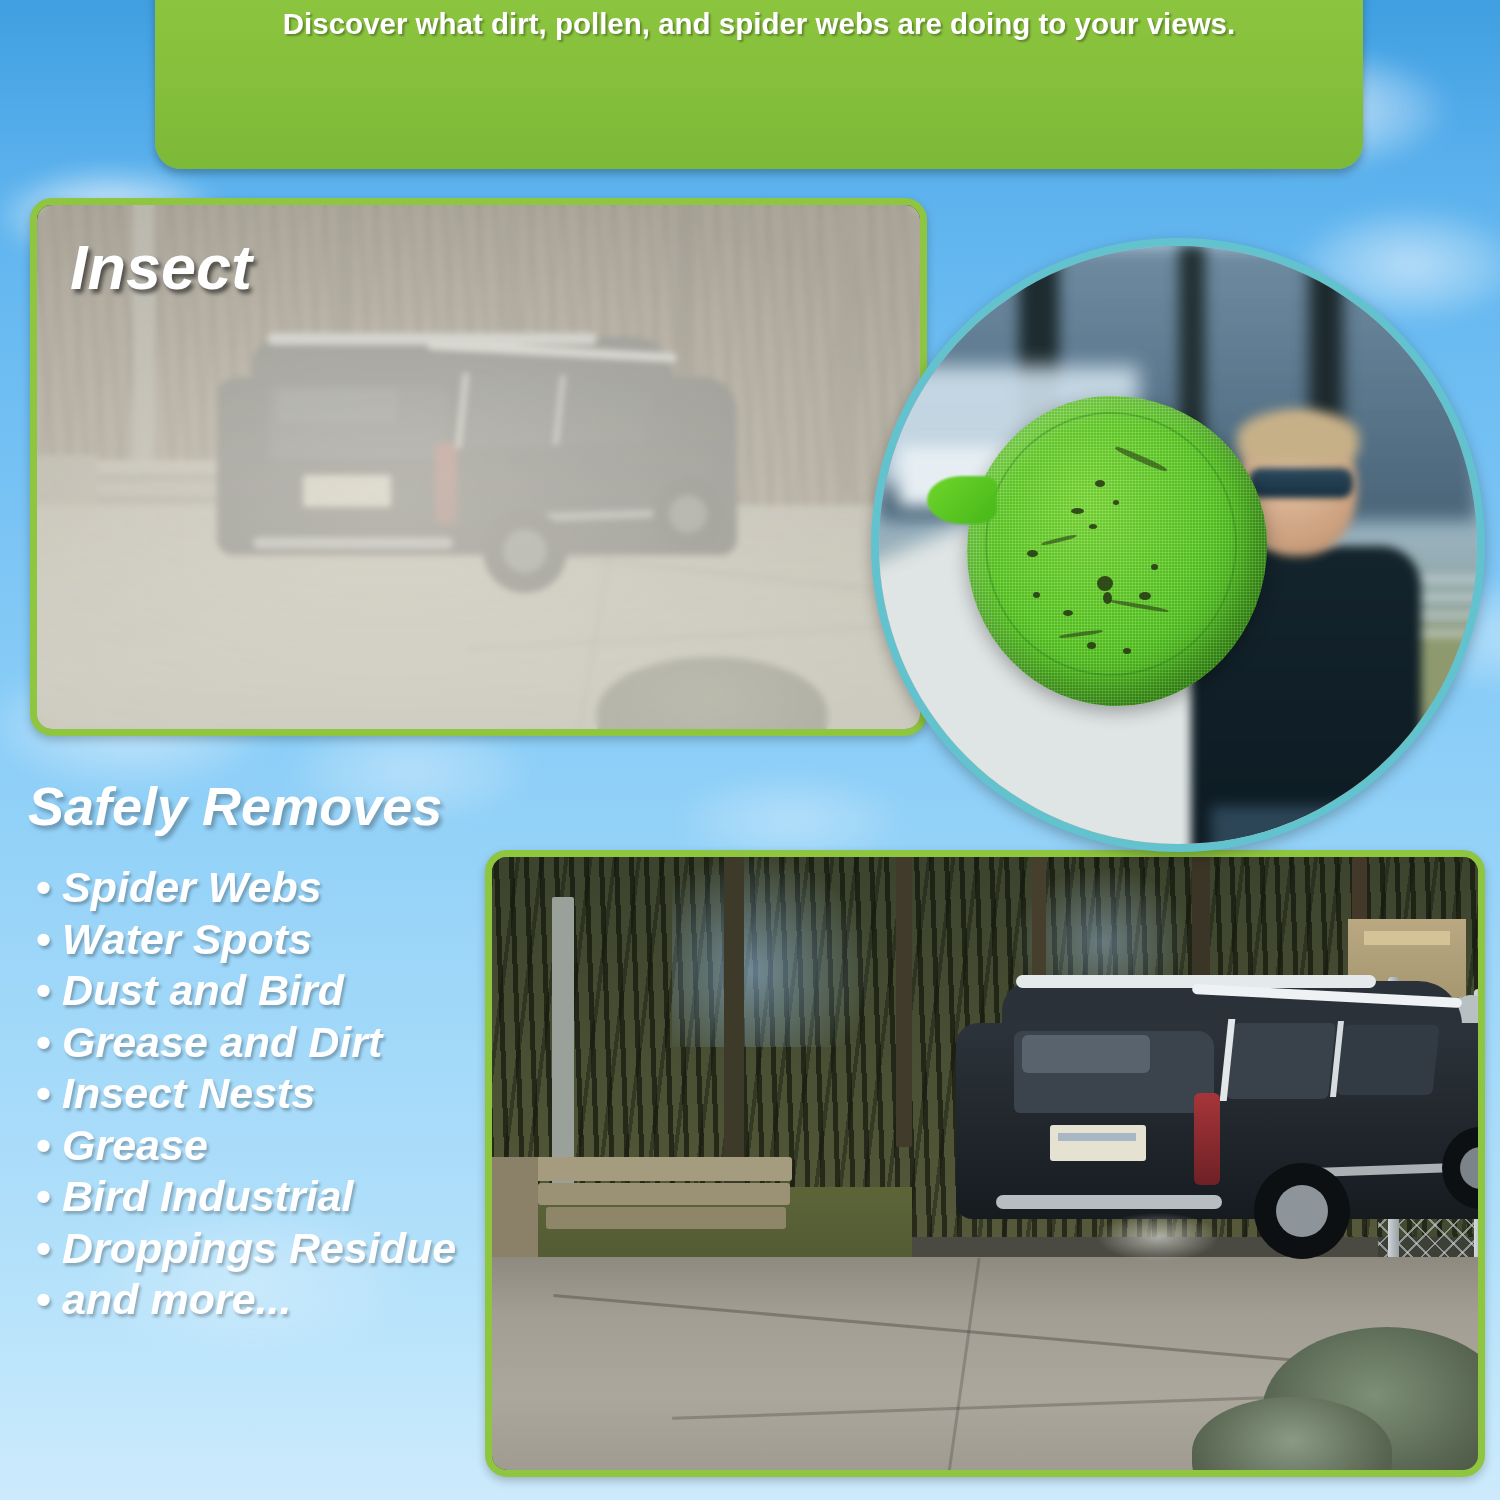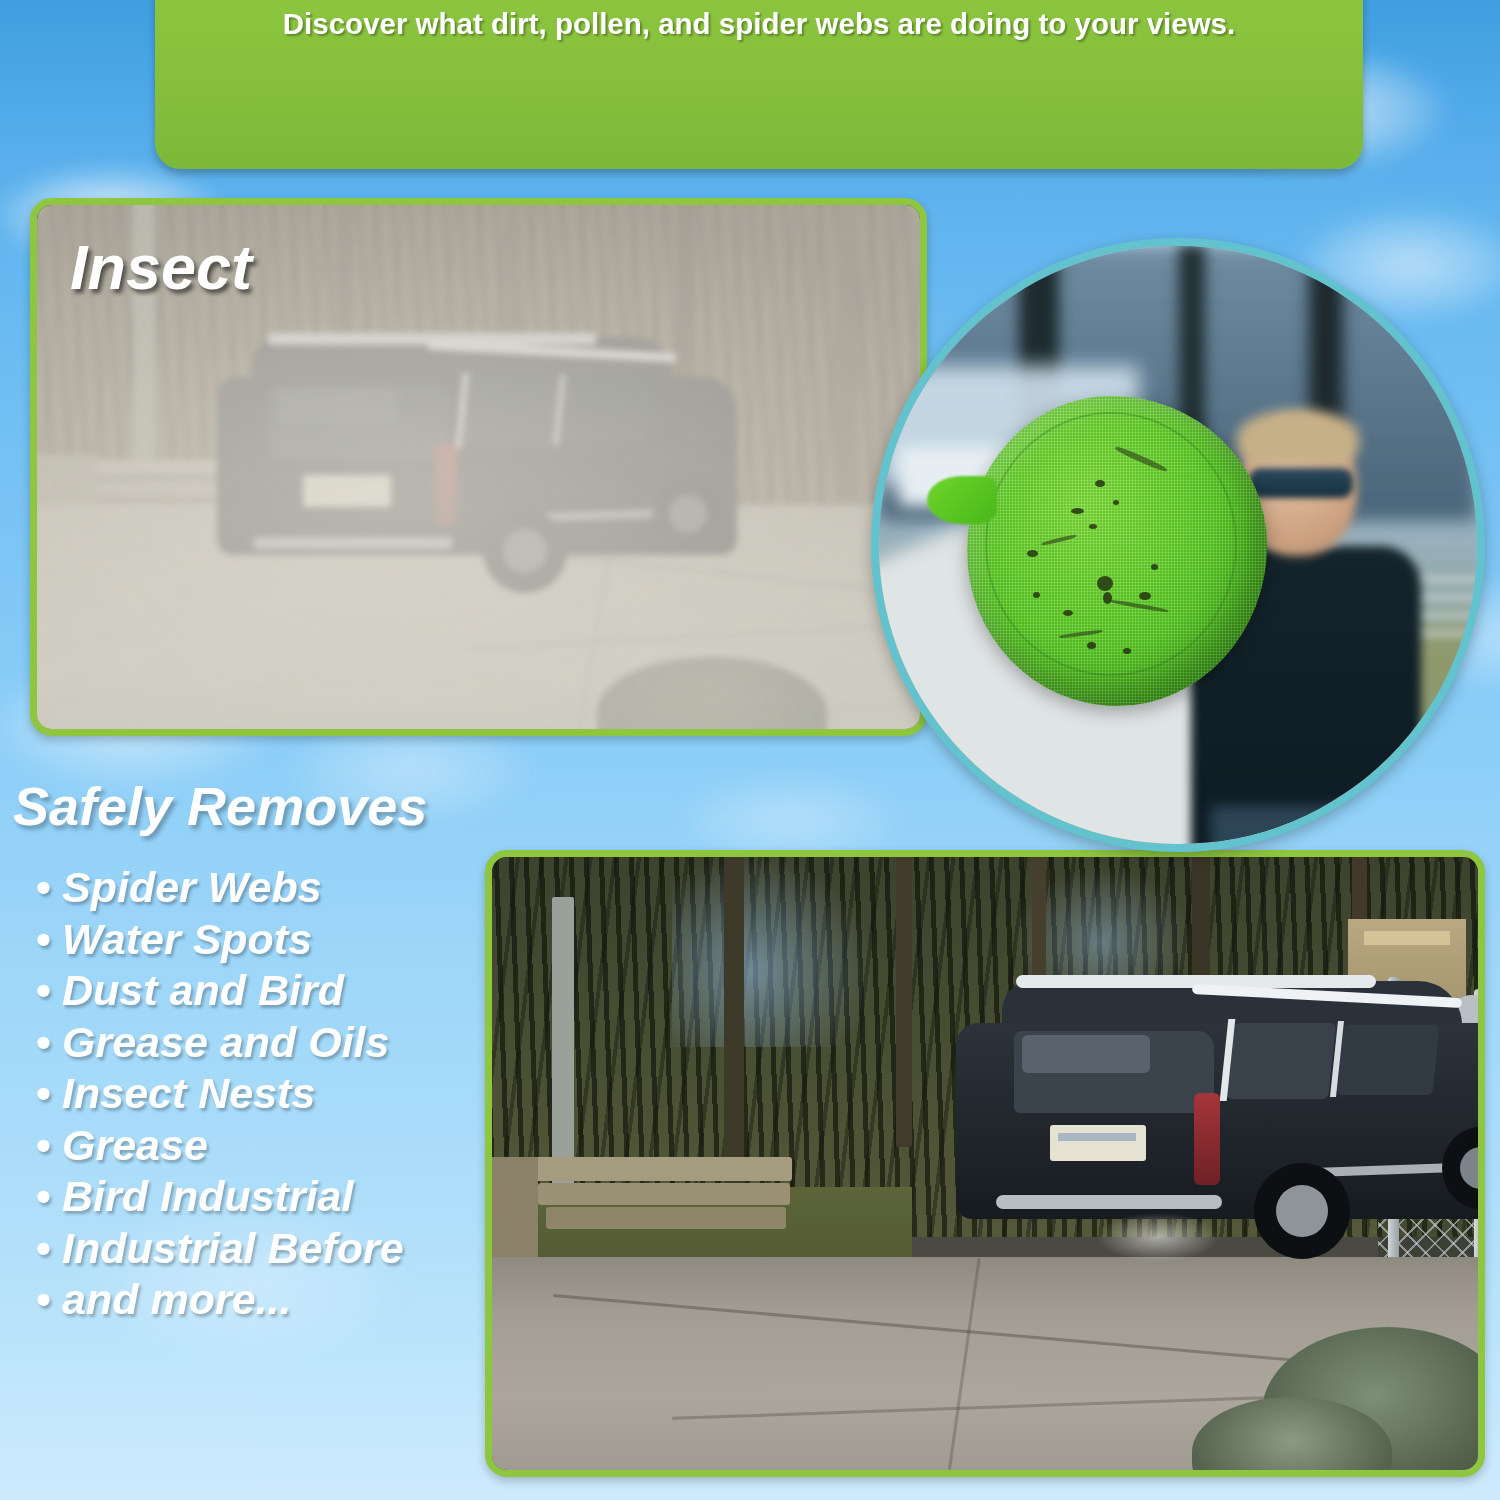--- a/index.html
+++ b/index.html
@@ -205,21 +205,21 @@
     position: absolute;
     left: 332px; top: 560px;
     width: 190px; height: 70px;
     background: #2d4657;
     filter: blur(7px);
   }
 
   
   #list-heading {
     position: absolute;
-    left: 13px;
+    left: 28px;
     top: 776px;
     color: #ffffff;
     font-size: 54px;
     line-height: 60px;
     font-weight: bold;
     font-style: italic;
     text-shadow: 3px 4px 4px rgba(0,0,0,0.28);
     white-space: nowrap;
   }
   #removes-list {
@@ -452,21 +452,21 @@
       <div style="position:absolute;left:48px;top:230px;width:70px;height:48px;border-radius:50% 20% 30% 50%;background:linear-gradient(135deg,#6fd62c,#46b718);filter:blur(1px);"></div>
     </div>
   </div>
 
   <div id="list-heading">Safely Removes</div>
 
   <ul id="removes-list">
     <li><span class="dot">•</span><span>Spider Webs</span></li>
     <li><span class="dot">•</span><span>Water Spots</span></li>
     <li><span class="dot">•</span><span>Dust and Bird</span></li>
-    <li><span class="dot">•</span><span>Grease and Oils</span></li>
+    <li><span class="dot">•</span><span>Grease and Dirt</span></li>
     <li><span class="dot">•</span><span>Insect Nests</span></li>
     <li><span class="dot">•</span><span>Grease</span></li>
     <li><span class="dot">•</span><span>Bird Industrial</span></li>
-    <li><span class="dot">•</span><span>Industrial Before</span></li>
+    <li><span class="dot">•</span><span>Droppings Residue</span></li>
     <li><span class="dot">•</span><span>and more...</span></li>
   </ul>
 
 </div>
 
 </body></html>

